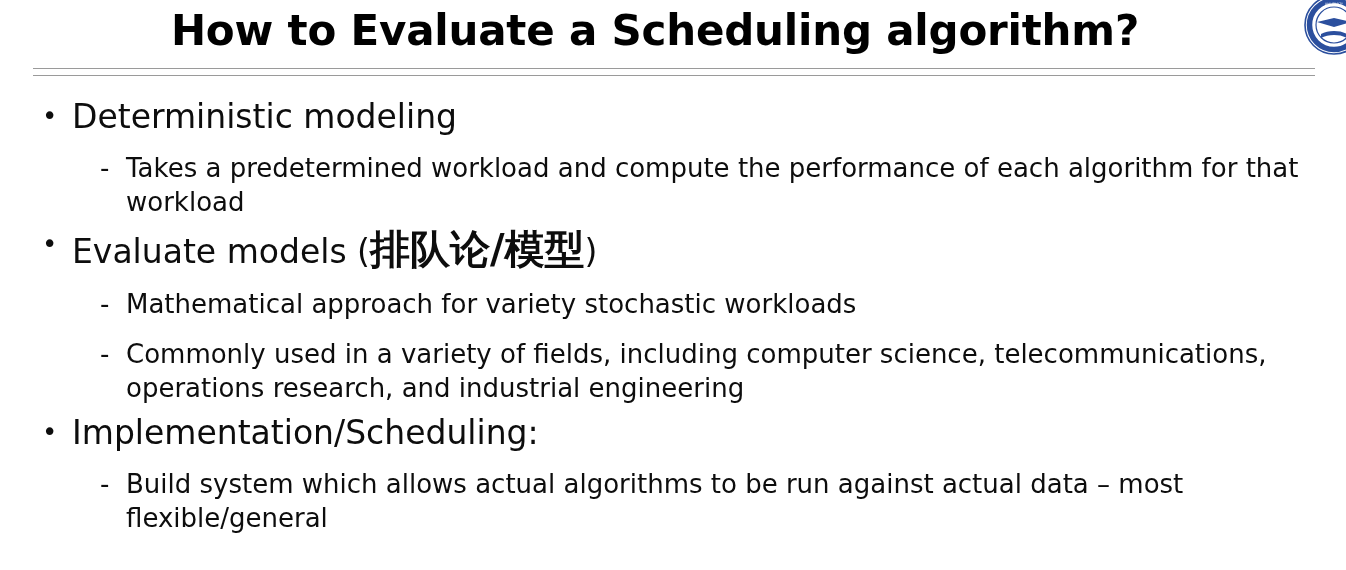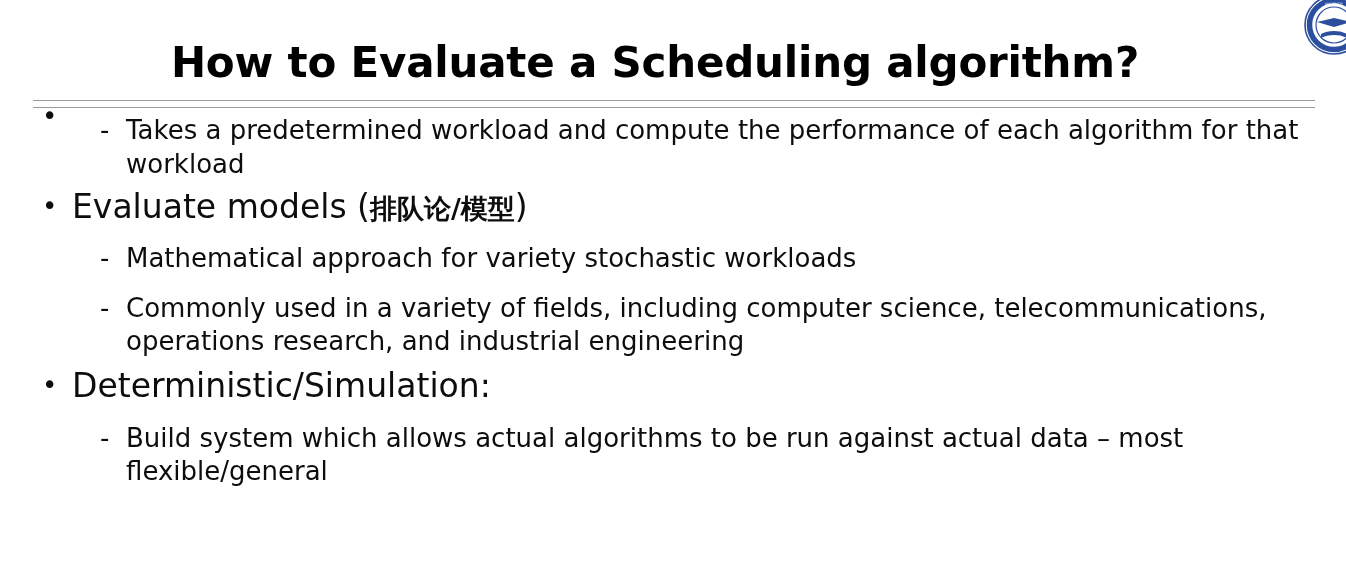--- a/index.html
+++ b/index.html
@@ -21,21 +21,20 @@
     background: #ffffff;
   }
 
   
   .title-block {
     position: absolute;
     top: 0;
     left: 0;
     width: 1346px;
     height: 86px;
-    margin-top: 32px;
   }
   .slide-title {
     position: absolute;
     top: 8px;
     left: 0;
     width: 1310px;
     text-align: center;
     font-family: "DejaVu Sans", sans-serif;
     font-weight: bold;
     font-size: 42px;
@@ -85,21 +84,21 @@
   .lvl1 .bullet {
     position: absolute;
     left: 42px;
     top: 0;
     font-size: 26px;
     line-height: 1.42;
   }
   .cjk {
     font-family: "DejaVu Sans", "DejaVu Serif", sans-serif;
     font-weight: bold;
-    font-size: 27px;
+    font-size: 40px;
   }
   .lvl2 {
     position: relative;
     padding-left: 126px;
     font-family: "DejaVu Sans", sans-serif;
     font-weight: normal;
     font-size: 26px;
     line-height: 1.30;
     color: #0d0d0d;
     margin: 0 0 2px 0;
@@ -136,21 +135,21 @@
       <path d="M18 40 C25 36 37 36 44 40 L44 44 C37 40 25 40 18 44 Z" fill="#2b4f9e"></path>
       <g fill="#ffffff" font-size="3" font-family="DejaVu Sans, sans-serif">
         <text x="31" y="11" text-anchor="middle">UNIVERSITY</text>
       </g>
     </svg>
   </div>
 
   <div class="content">
 
     <div class="lvl1">
-      <span class="bullet">•</span>
+      <span class="bullet">•</span><span>Deterministic modeling</span>
     </div>
     <div class="lvl2">
       <span class="dash">-</span>
         <span class="l2text">Takes a predetermined workload and compute the performance of each algorithm  for that workload</span>
     </div>
 
     <div class="gap-a"></div>
 
     <div class="lvl1">
       <span class="bullet">•</span><span>Evaluate models (</span><span class="cjk">排队论/模型</span><span>)</span>
@@ -160,21 +159,21 @@
         <span class="l2text">Mathematical approach for variety stochastic workloads</span>
     </div>
     <div class="lvl2">
       <span class="dash">-</span>
         <span class="l2text">Commonly used in a variety of fields, including computer science, telecommunications, operations research, and industrial engineering</span>
     </div>
 
     <div class="gap-b"></div>
 
     <div class="lvl1">
-      <span class="bullet">•</span><span>Deterministic/Simulation:</span>
+      <span class="bullet">•</span><span>Implementation/Scheduling:</span>
     </div>
     <div class="lvl2">
       <span class="dash">-</span>
         <span class="l2text">Build system which allows actual algorithms to be run against actual data – most flexible/general</span>
     </div>
 
   </div>
 </div>
 
 </body></html>

